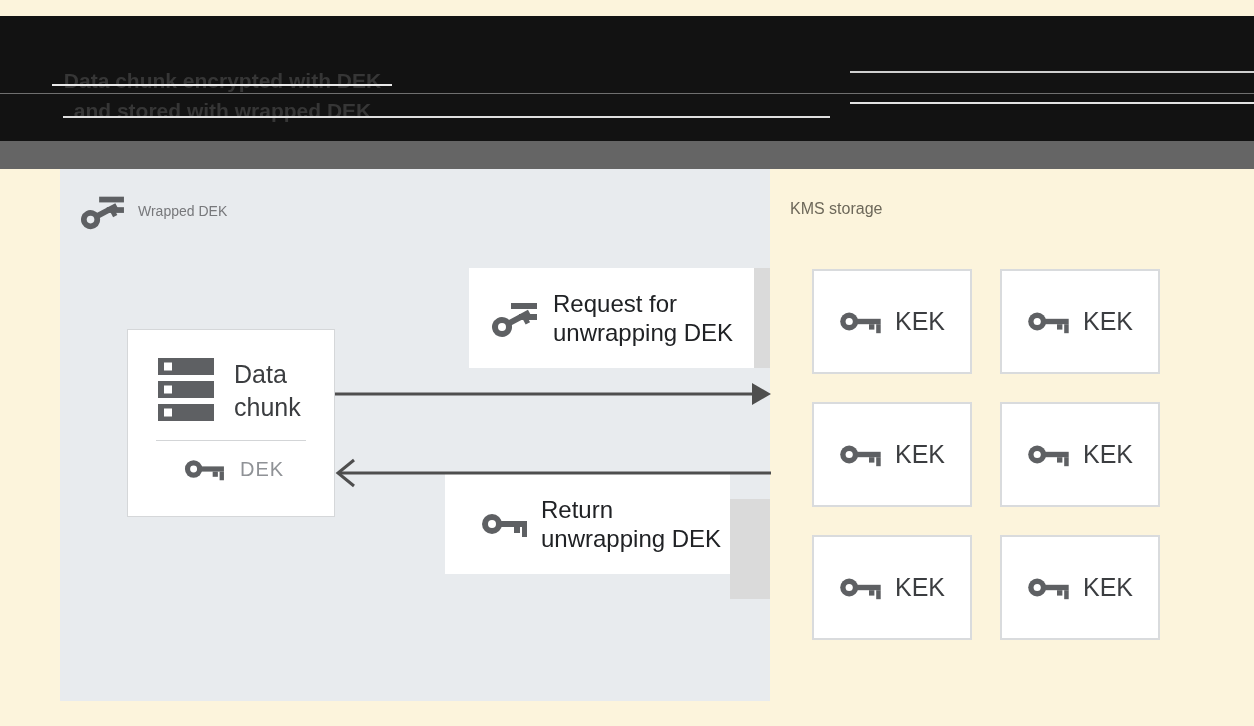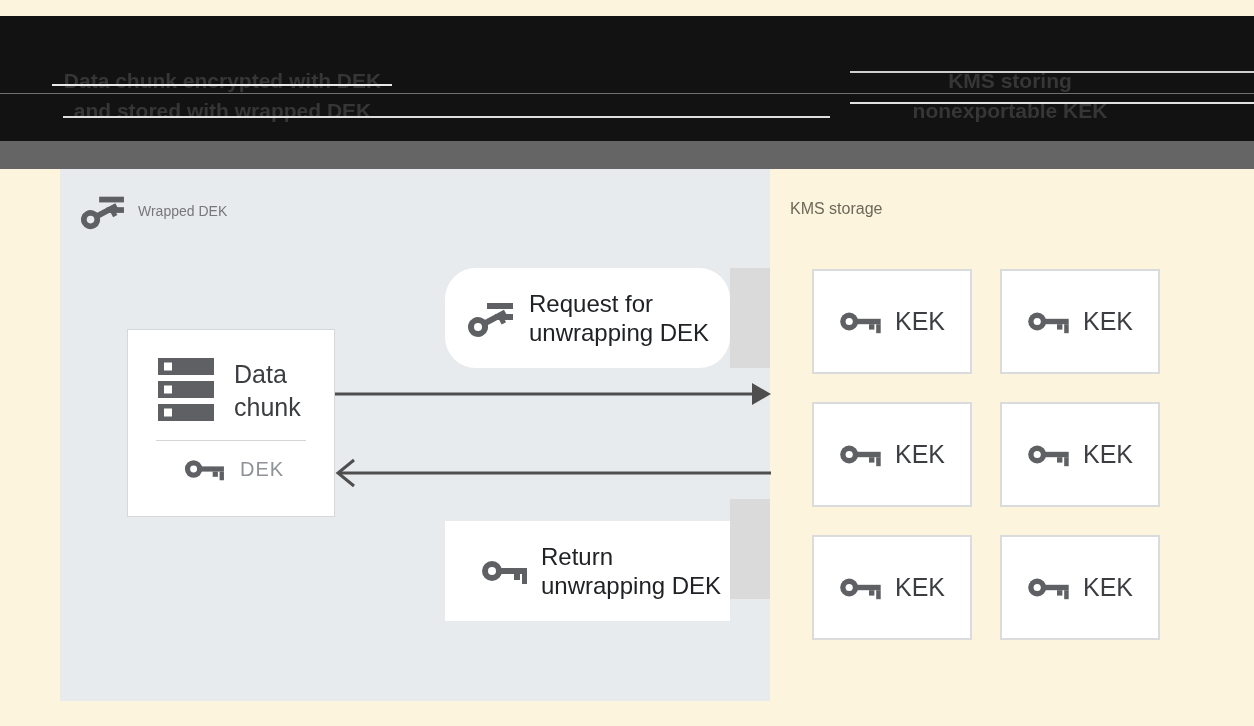--- a/index.html
+++ b/index.html
@@ -28,22 +28,22 @@
 
   .chunk-box { position:absolute; left:127px; top:313px; width:208px; height:188px; background:#fff; border:1px solid #d5d7d9; }
   .chunk-top { position:absolute; left:30px; top:28px; display:flex; align-items:flex-start; gap:20px; }
   .chunk-label { color:#3b3d40; font-size:25px; line-height:33px; width:92px; }
   .chunk-divider { position:absolute; left:28px; right:28px; top:110px; height:1px; background:#d3d5d7; }
   .chunk-dek { position:absolute; left:56px; top:126px; display:flex; align-items:center; gap:16px; }
   .dek-label { color:#8f9296; font-size:20px; letter-spacing:1px; }
 
   .msg-box { position:absolute; width:285px; height:100px; background:#fff; display:flex; align-items:center; padding-left:20px; gap:14px; }
   .msg-box .txt { color:#202225; font-size:24px; line-height:29px; }
-  .request-box { left:445px; top:252px;border-radius:31px; }
-  .return-box  { left:445px; top:505px;padding-left:36px; }
+  .request-box { left:469px; top:252px; }
+  .return-box  { left:445px; top:458px;padding-left:36px; }
   .edge-strip { position:absolute; width:40px; height:100px; background:#dadada; }
   .strip-request { left:730px; top:252px; }
   .strip-return  { left:730px; top:483px; }
 
   .arrows { position:absolute; left:335px; top:358px; width:436px; height:120px; }
 
   
   .kms-label { position:absolute; left:790px; top:184px; color:#6d685a; font-size:16px; }
   .kek-grid { position:absolute; left:812px; top:253px; display:grid; grid-template-columns:160px 160px; grid-auto-rows:105px; column-gap:40px; row-gap:42px;gap:28px; }
   .kek-box { background:#fff; border:2px solid #d9dbdd; display:flex; align-items:center; justify-content:center; gap:14px; }
@@ -55,24 +55,20 @@
 </style>
 </head>
 <body>
 
 <div class="screen">
 
   <div class="header">
     <div class="caption caption-left">
       <div>Data chunk encrypted with DEK</div>
       <div>and stored with wrapped DEK</div>
-    </div>
-    <div class="caption caption-right">
-      <div>KMS storing</div>
-      <div>nonexportable KEK</div>
     </div>
     <div class="glitch g1"></div>
     <div class="glitch g2"></div>
     <div class="glitch g3"></div>
     <div class="glitch g4"></div>
     <div class="glitch g5"></div>
   </div>
 
   <div class="graybar"></div>
 

